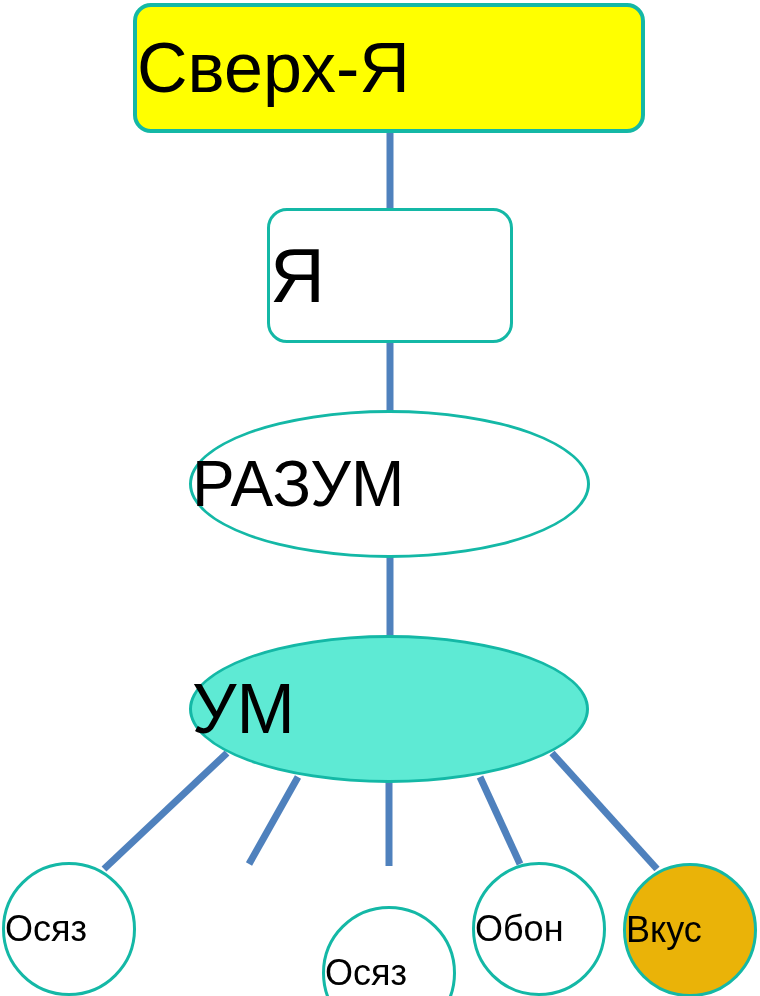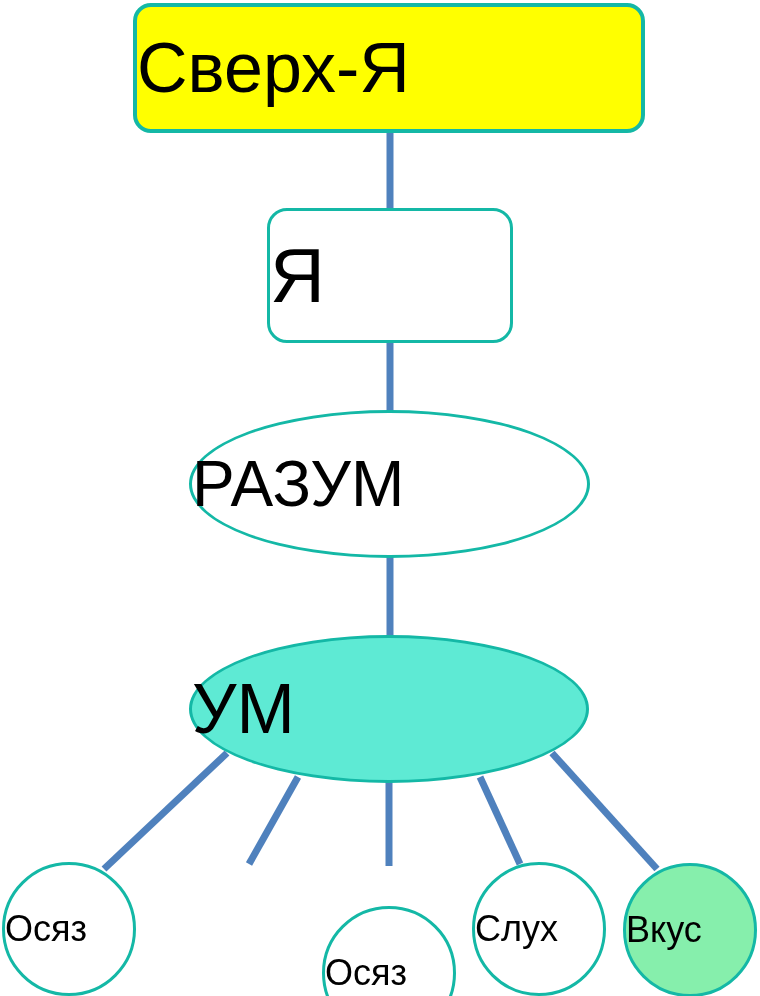--- a/index.html
+++ b/index.html
@@ -110,20 +110,20 @@
   <div class="node circle circle-1" style="background-color: rgb(255, 255, 255);">
     <span class="label">Осяз</span>
   </div>
 
 
   <div class="node circle circle-3" style="background-color: rgb(255, 255, 255);">
     <span class="label">Осяз</span>
   </div>
 
   <div class="node circle circle-4" style="background-color: rgb(255, 255, 255);">
-    <span class="label">Слух</span>
+    <span class="label">Обон</span>
   </div>
 
-  <div class="node circle circle-5" style="background-color: #86efac;">
+  <div class="node circle circle-5" style="background-color: #eab308;">
     <span class="label">Вкус</span>
   </div>
 
 </div>
 
 </body></html>

